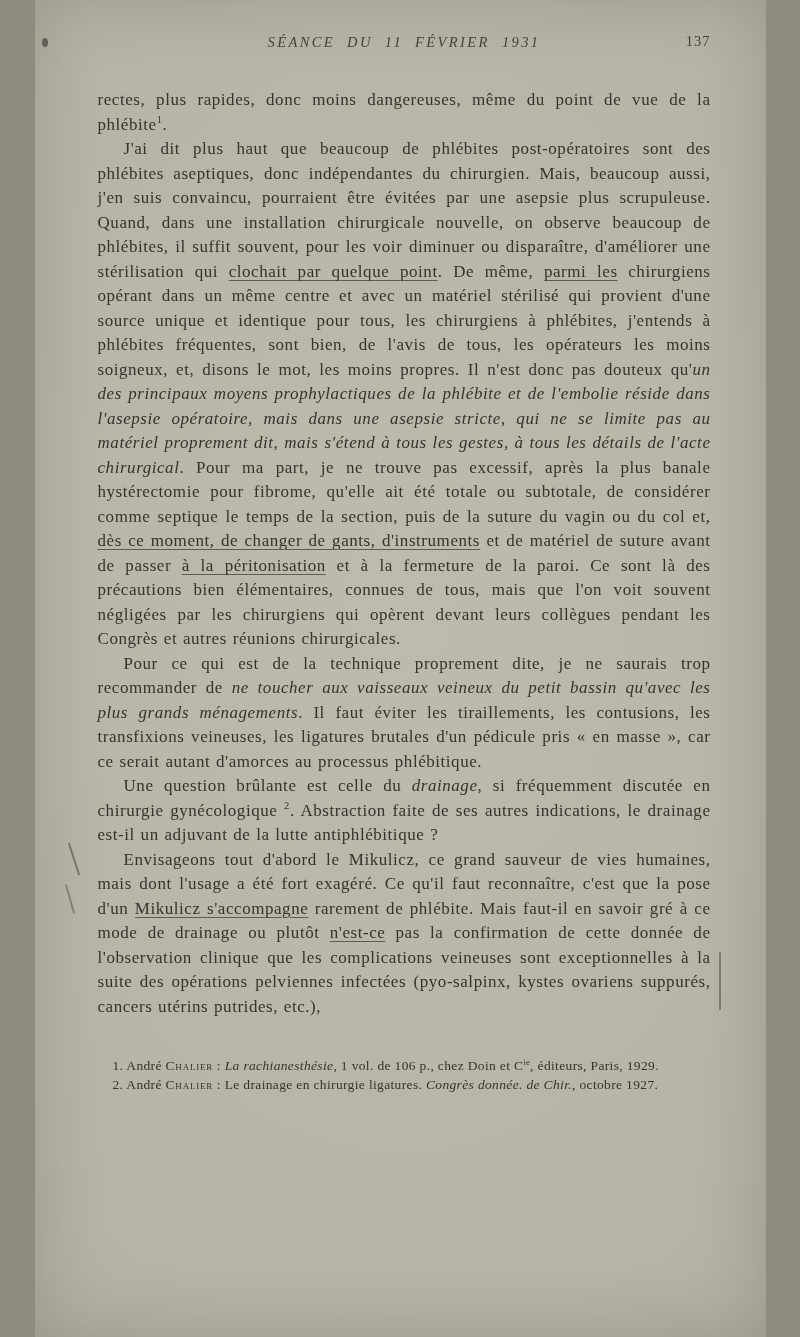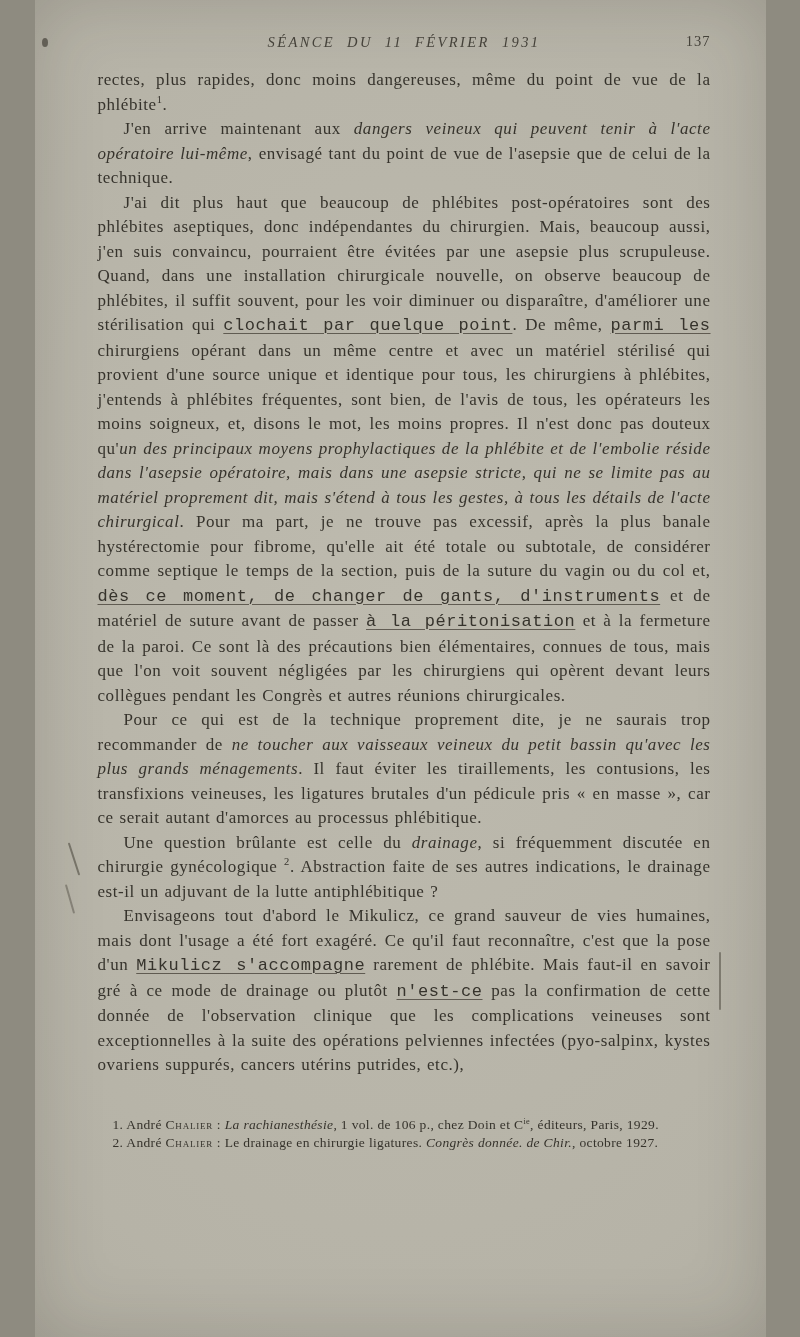--- a/index.html
+++ b/index.html
@@ -39,21 +39,21 @@
   .page-number {
     position: absolute;
     right: 0;
     top: 0;
     font-size: 14.5px;
     letter-spacing: 1px;
     color: var(--header-ink, #45423a);
   }
   .content {
     position: absolute;
-    top: 68px;
+    top: 88px;
     left: 63px;
     right: 55px;
   }
   .body-text p {
     margin: 0;
     font-size: 17px;
     line-height: 24.5px;
     letter-spacing: 0.55px;
     word-spacing: 1px;
     text-align: justify;
@@ -69,21 +69,20 @@
     letter-spacing: 0.35px;
     text-align: justify;
     text-indent: 15px;
   }
   .italic { font-style: italic; }
   .underline {
     text-decoration: underline;
     text-decoration-thickness: 1px;
     text-underline-offset: 3px;
     text-decoration-color: rgba(58, 53, 44, 0.7);
-    font-family: Liberation Mono, monospace;
   }
   .sup {
     font-size: 0.62em;
     vertical-align: super;
     line-height: 0;
   }
   .smallcaps {
     font-variant: small-caps;
     letter-spacing: 0.8px;
   }
@@ -113,21 +112,20 @@
 <div class="page" style="--paper: #b6b3a7; --paper-light: #bdbaae; --paper-dark: #a8a598; --ink: #36332c; --header-ink: #45423a;">
 
   <header class="page-header">
     <span class="header-title">SÉANCE DU 11 FÉVRIER 1931</span>
     <span class="page-number">137</span>
   </header>
 
   <div class="content">
     <main class="body-text">
         <p><span>rectes, plus rapides, donc moins dangereuses, même du point de vue de la phlébite</span><sup class="sup">1</sup><span>.</span></p>
-        <p class="indent"><span>J'en arrive maintenant aux </span><span class="italic">dangers veineux qui peuvent tenir à l'acte opératoire lui-même</span><span>, envisagé tant du point de vue de l'asepsie que de celui de la technique.</span></p>
         <p class="indent"><span>J'ai dit plus haut que beaucoup de phlébites post-opératoires sont des phlébites aseptiques, donc indépendantes du chirurgien. Mais, beaucoup aussi, j'en suis convaincu, pourraient être évitées par une asepsie plus scrupuleuse. Quand, dans une installation chirurgicale nouvelle, on observe beaucoup de phlébites, il suffit souvent, pour les voir diminuer ou disparaître, d'améliorer une stérilisation qui </span><span class="underline">clochait par quelque point</span><span>. De même, </span><span class="underline">parmi les</span><span> chirurgiens opérant dans un même centre et avec un matériel stérilisé qui provient d'une source unique et identique pour tous, les chirurgiens à phlébites, j'entends à phlébites fréquentes, sont bien, de l'avis de tous, les opérateurs les moins soigneux, et, disons le mot, les moins propres. Il n'est donc pas douteux qu'</span><span class="italic">un des principaux moyens prophylactiques de la phlébite et de l'embolie réside dans l'asepsie opératoire, mais dans une asepsie stricte, qui ne se limite pas au matériel proprement dit, mais s'étend à tous les gestes, à tous les détails de l'acte chirurgical</span><span>. Pour ma part, je ne trouve pas excessif, après la plus banale hystérectomie pour fibrome, qu'elle ait été totale ou subtotale, de considérer comme septique le temps de la section, puis de la suture du vagin ou du col et, </span><span class="underline">dès ce moment, de changer de gants, d'instruments</span><span> et de matériel de suture avant de passer </span><span class="underline">à la péritonisation</span><span> et à la fermeture de la paroi. Ce sont là des précautions bien élémentaires, connues de tous, mais que l'on voit souvent négligées par les chirurgiens qui opèrent devant leurs collègues pendant les Congrès et autres réunions chirurgicales.</span></p>
         <p class="indent"><span>Pour ce qui est de la technique proprement dite, je ne saurais trop recommander de </span><span class="italic">ne toucher aux vaisseaux veineux du petit bassin qu'avec les plus grands ménagements</span><span>. Il faut éviter les tiraillements, les contusions, les transfixions veineuses, les ligatures brutales d'un pédicule pris « en masse », car ce serait autant d'amorces au processus phlébitique.</span></p>
         <p class="indent"><span>Une question brûlante est celle du </span><span class="italic">drainage</span><span>, si fréquemment discutée en chirurgie gynécologique </span><sup class="sup">2</sup><span>. Abstraction faite de ses autres indications, le drainage est-il un adjuvant de la lutte antiphlébitique ?</span></p>
         <p class="indent"><span>Envisageons tout d'abord le Mikulicz, ce grand sauveur de vies humaines, mais dont l'usage a été fort exagéré. Ce qu'il faut reconnaître, c'est que la pose d'un </span><span class="underline">Mikulicz s'accompagne</span><span> rarement de phlébite. Mais faut-il en savoir gré à ce mode de drainage ou plutôt </span><span class="underline">n'est-ce</span><span> pas la confirmation de cette donnée de l'observation clinique que les complications veineuses sont exceptionnelles à la suite des opérations pelviennes infectées (pyo-salpinx, kystes ovariens suppurés, cancers utérins putrides, etc.),</span></p>
       </main>
     <footer class="footnotes">
         <p><span>1. André </span><span class="smallcaps">Chalier</span><span> : </span><span class="italic">La rachianesthésie</span><span>, 1 vol. de 106 p., chez Doin et C</span><sup class="sup">ie</sup><span>, éditeurs, Paris, 1929.</span></p>
         <p><span>2. André </span><span class="smallcaps">Chalier</span><span> : Le drainage en chirurgie ligatures. </span><span class="italic">Congrès donnée. de Chir.</span><span>, octobre 1927.</span></p>
       </footer>
   </div>

